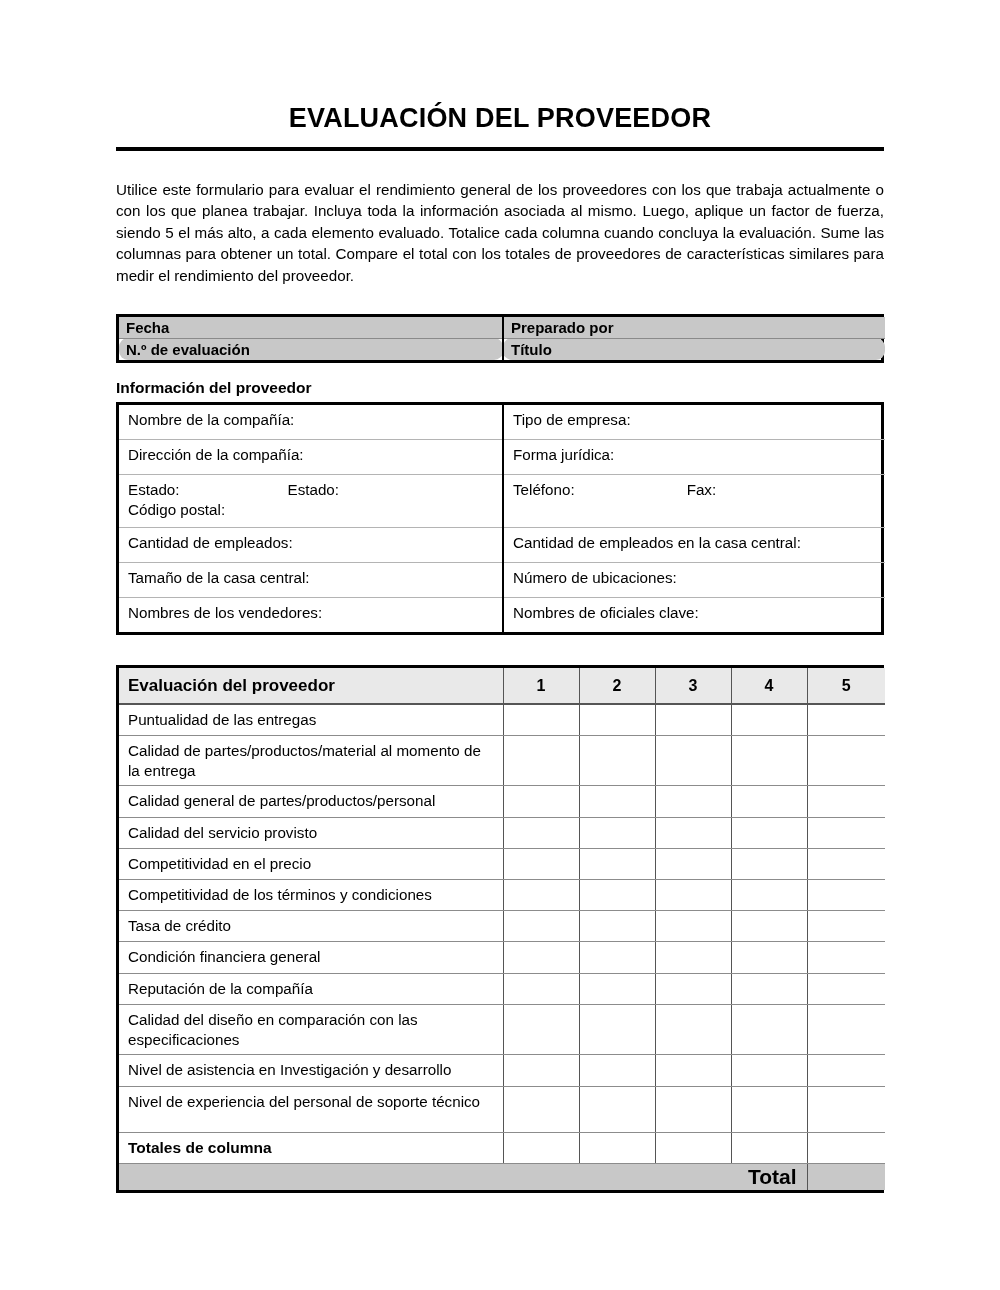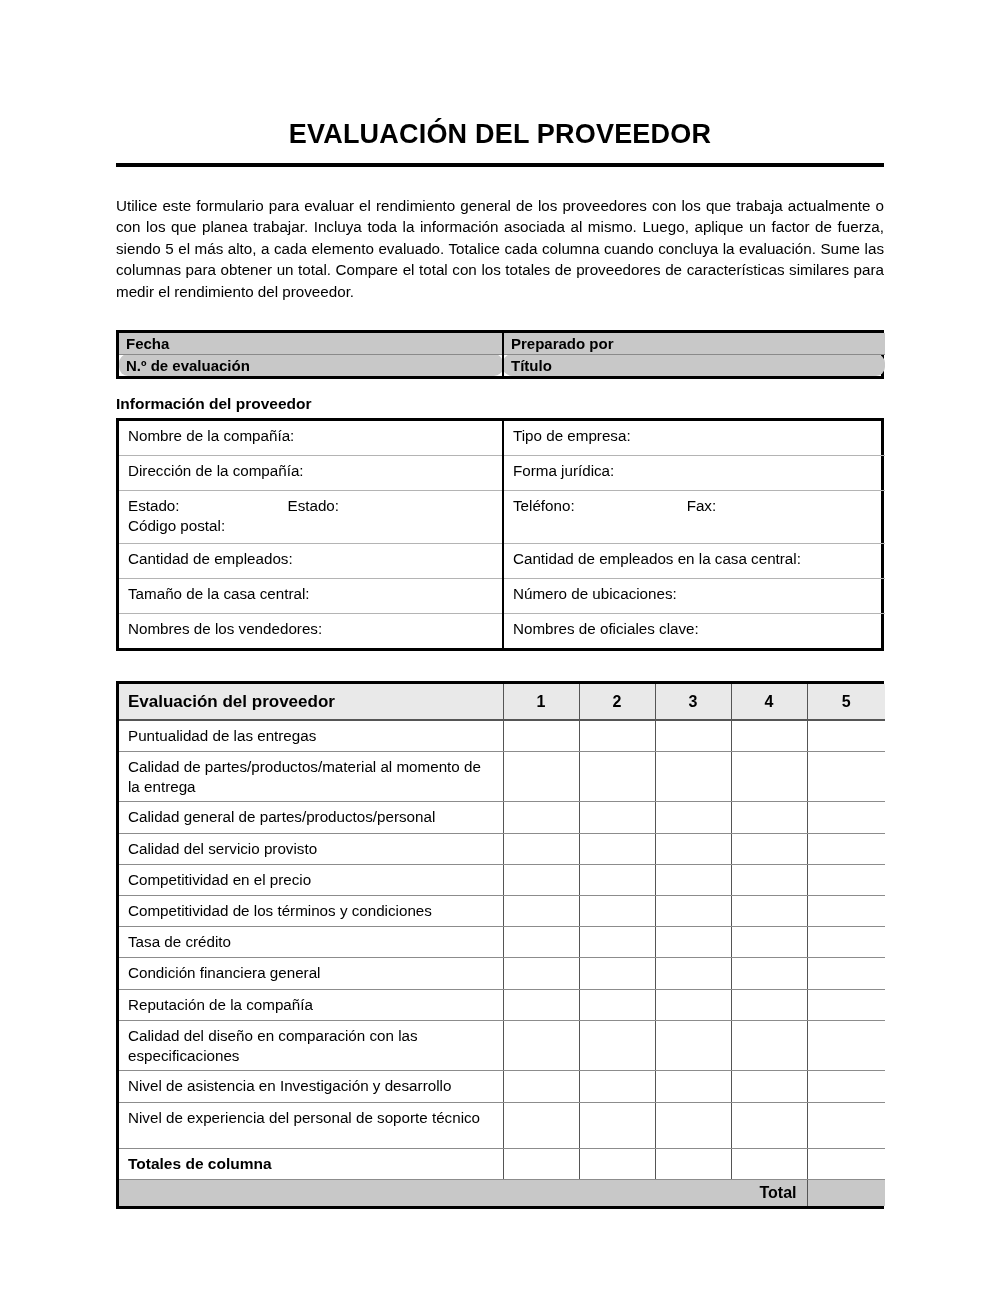--- a/index.html
+++ b/index.html
@@ -12,21 +12,21 @@
     height: 1290px;
     font-family: "Liberation Sans", sans-serif;
     color: #000000;
     -webkit-font-smoothing: antialiased;
   }
   .page {
     position: relative;
     width: 1000px;
     height: 1265px;
     box-sizing: border-box;
-    padding: 16px 116px;
+    padding: 0 116px;
   }
 
   
   .doc-title {
     margin: 0;
     padding-top: 104px;
     text-align: center;
     font-size: 27px;
     font-weight: bold;
     letter-spacing: 0.2px;
@@ -177,21 +177,21 @@
     font-size: 15.5px;
   }
 
   .total-row td {
     background: #c8c8c8;
     height: 26px;
     border-bottom: none;
   }
   .total-row td.total-label {
     text-align: right;
-    font-size: 16px;
+    font-size: 21px;
     font-weight: bold;
     padding: 0 10px 0 0;
     line-height: 26px;
     border-right: 1px solid #555555;
   }
   .total-row td.total-blank {
     border-right: none;
   }
 </style>
 </head>

